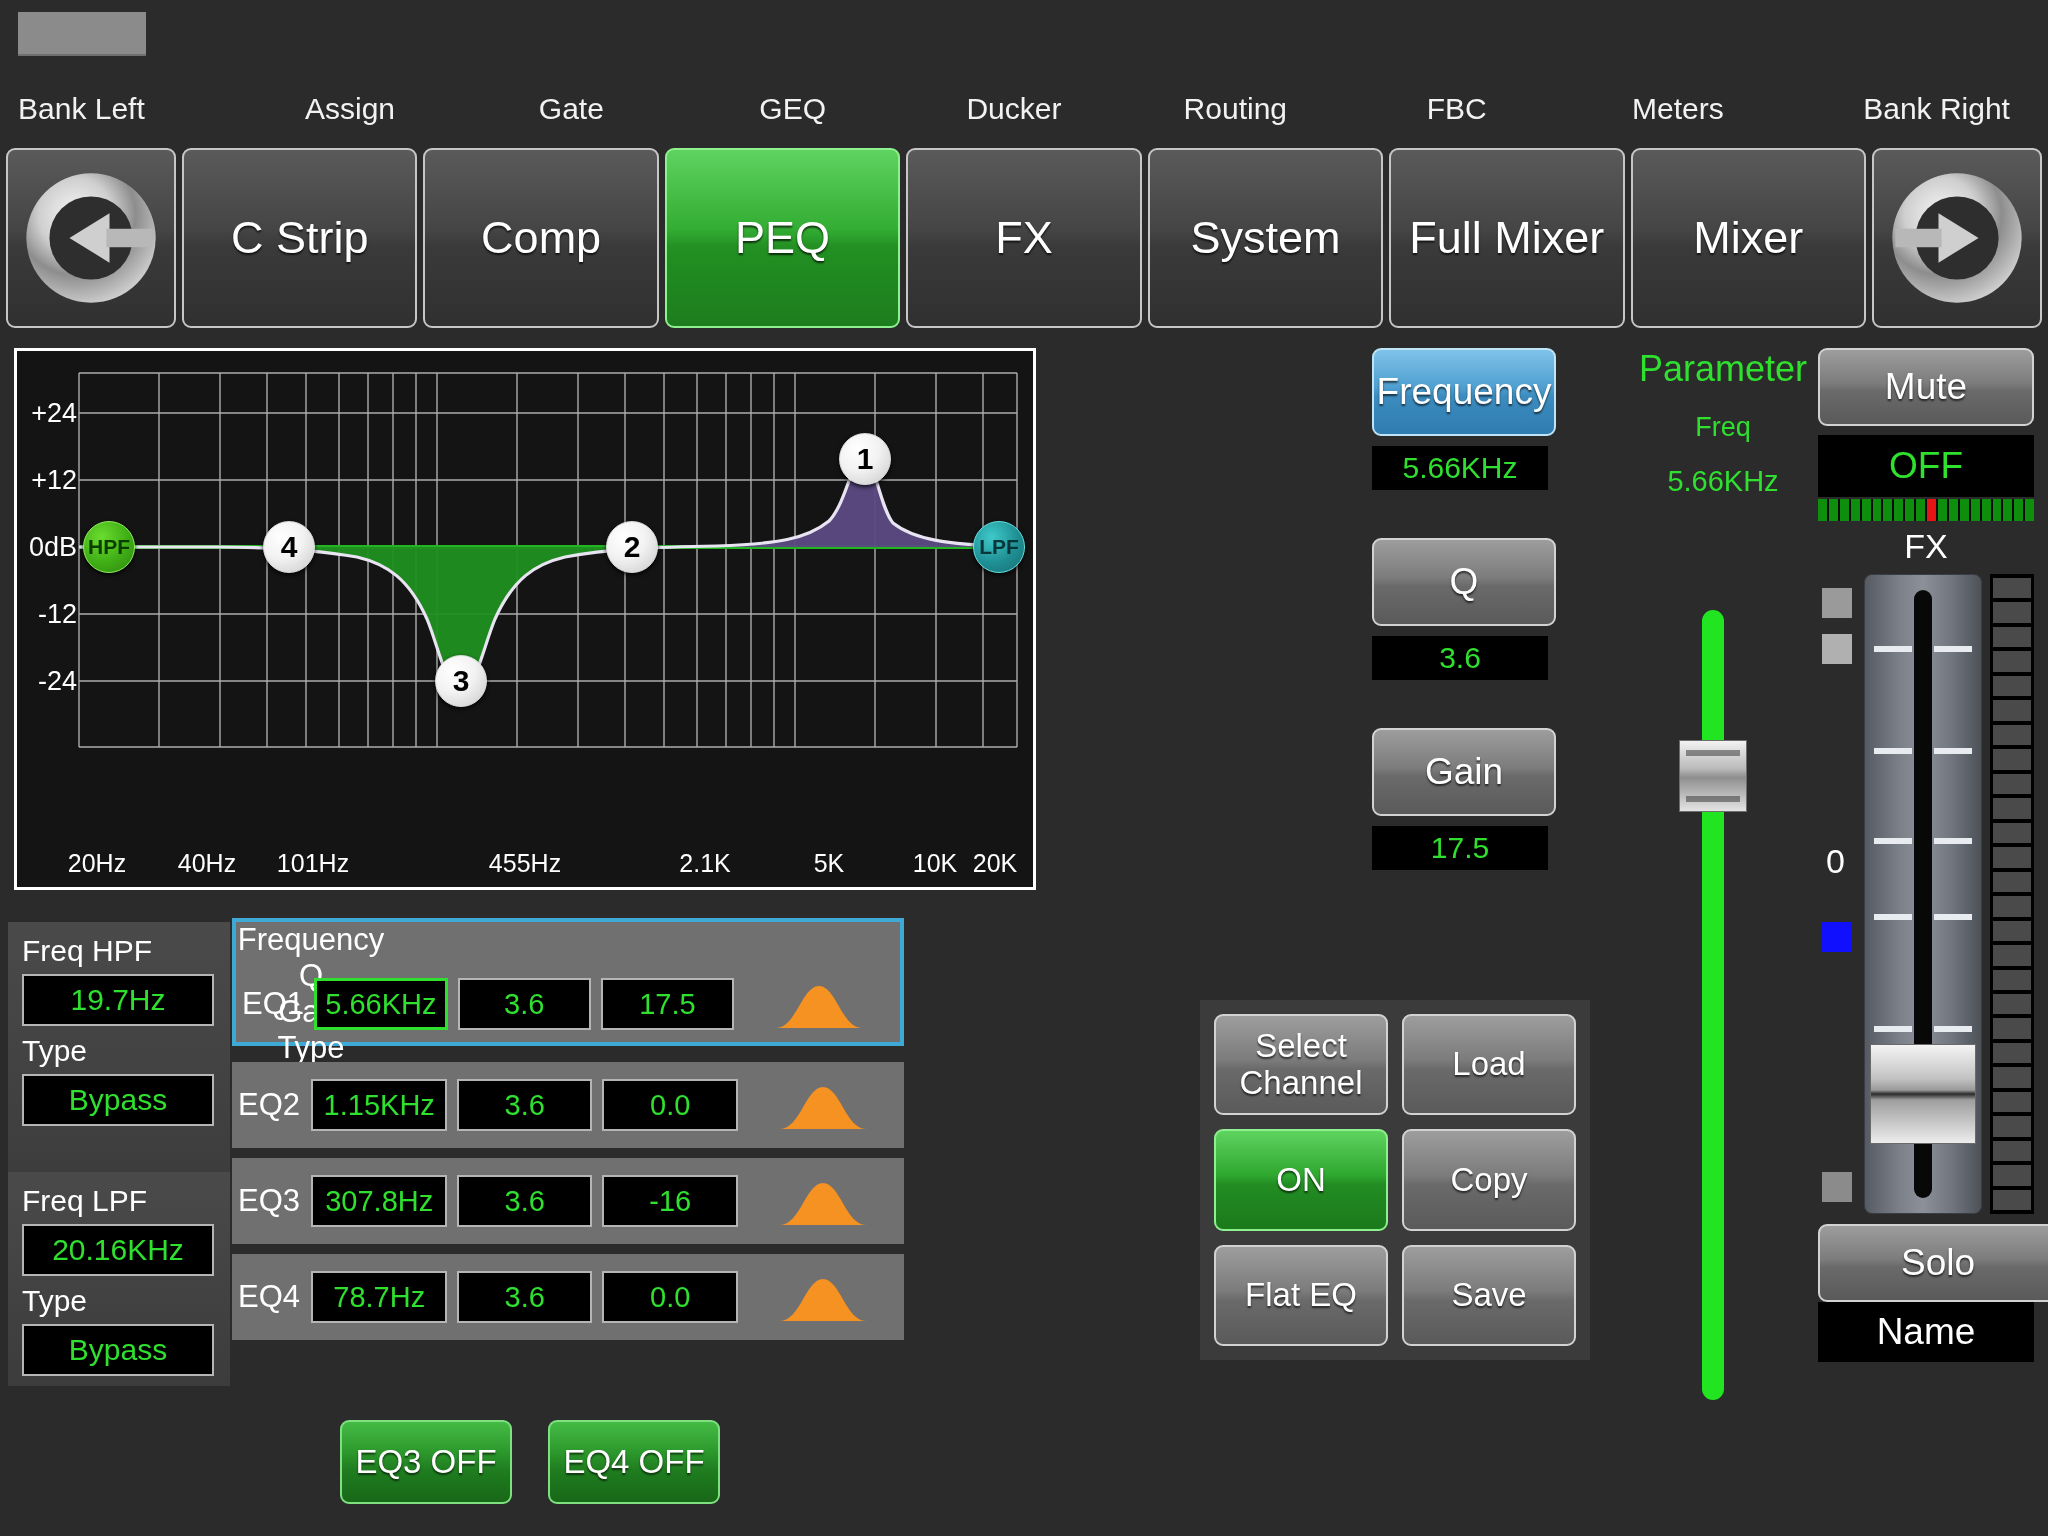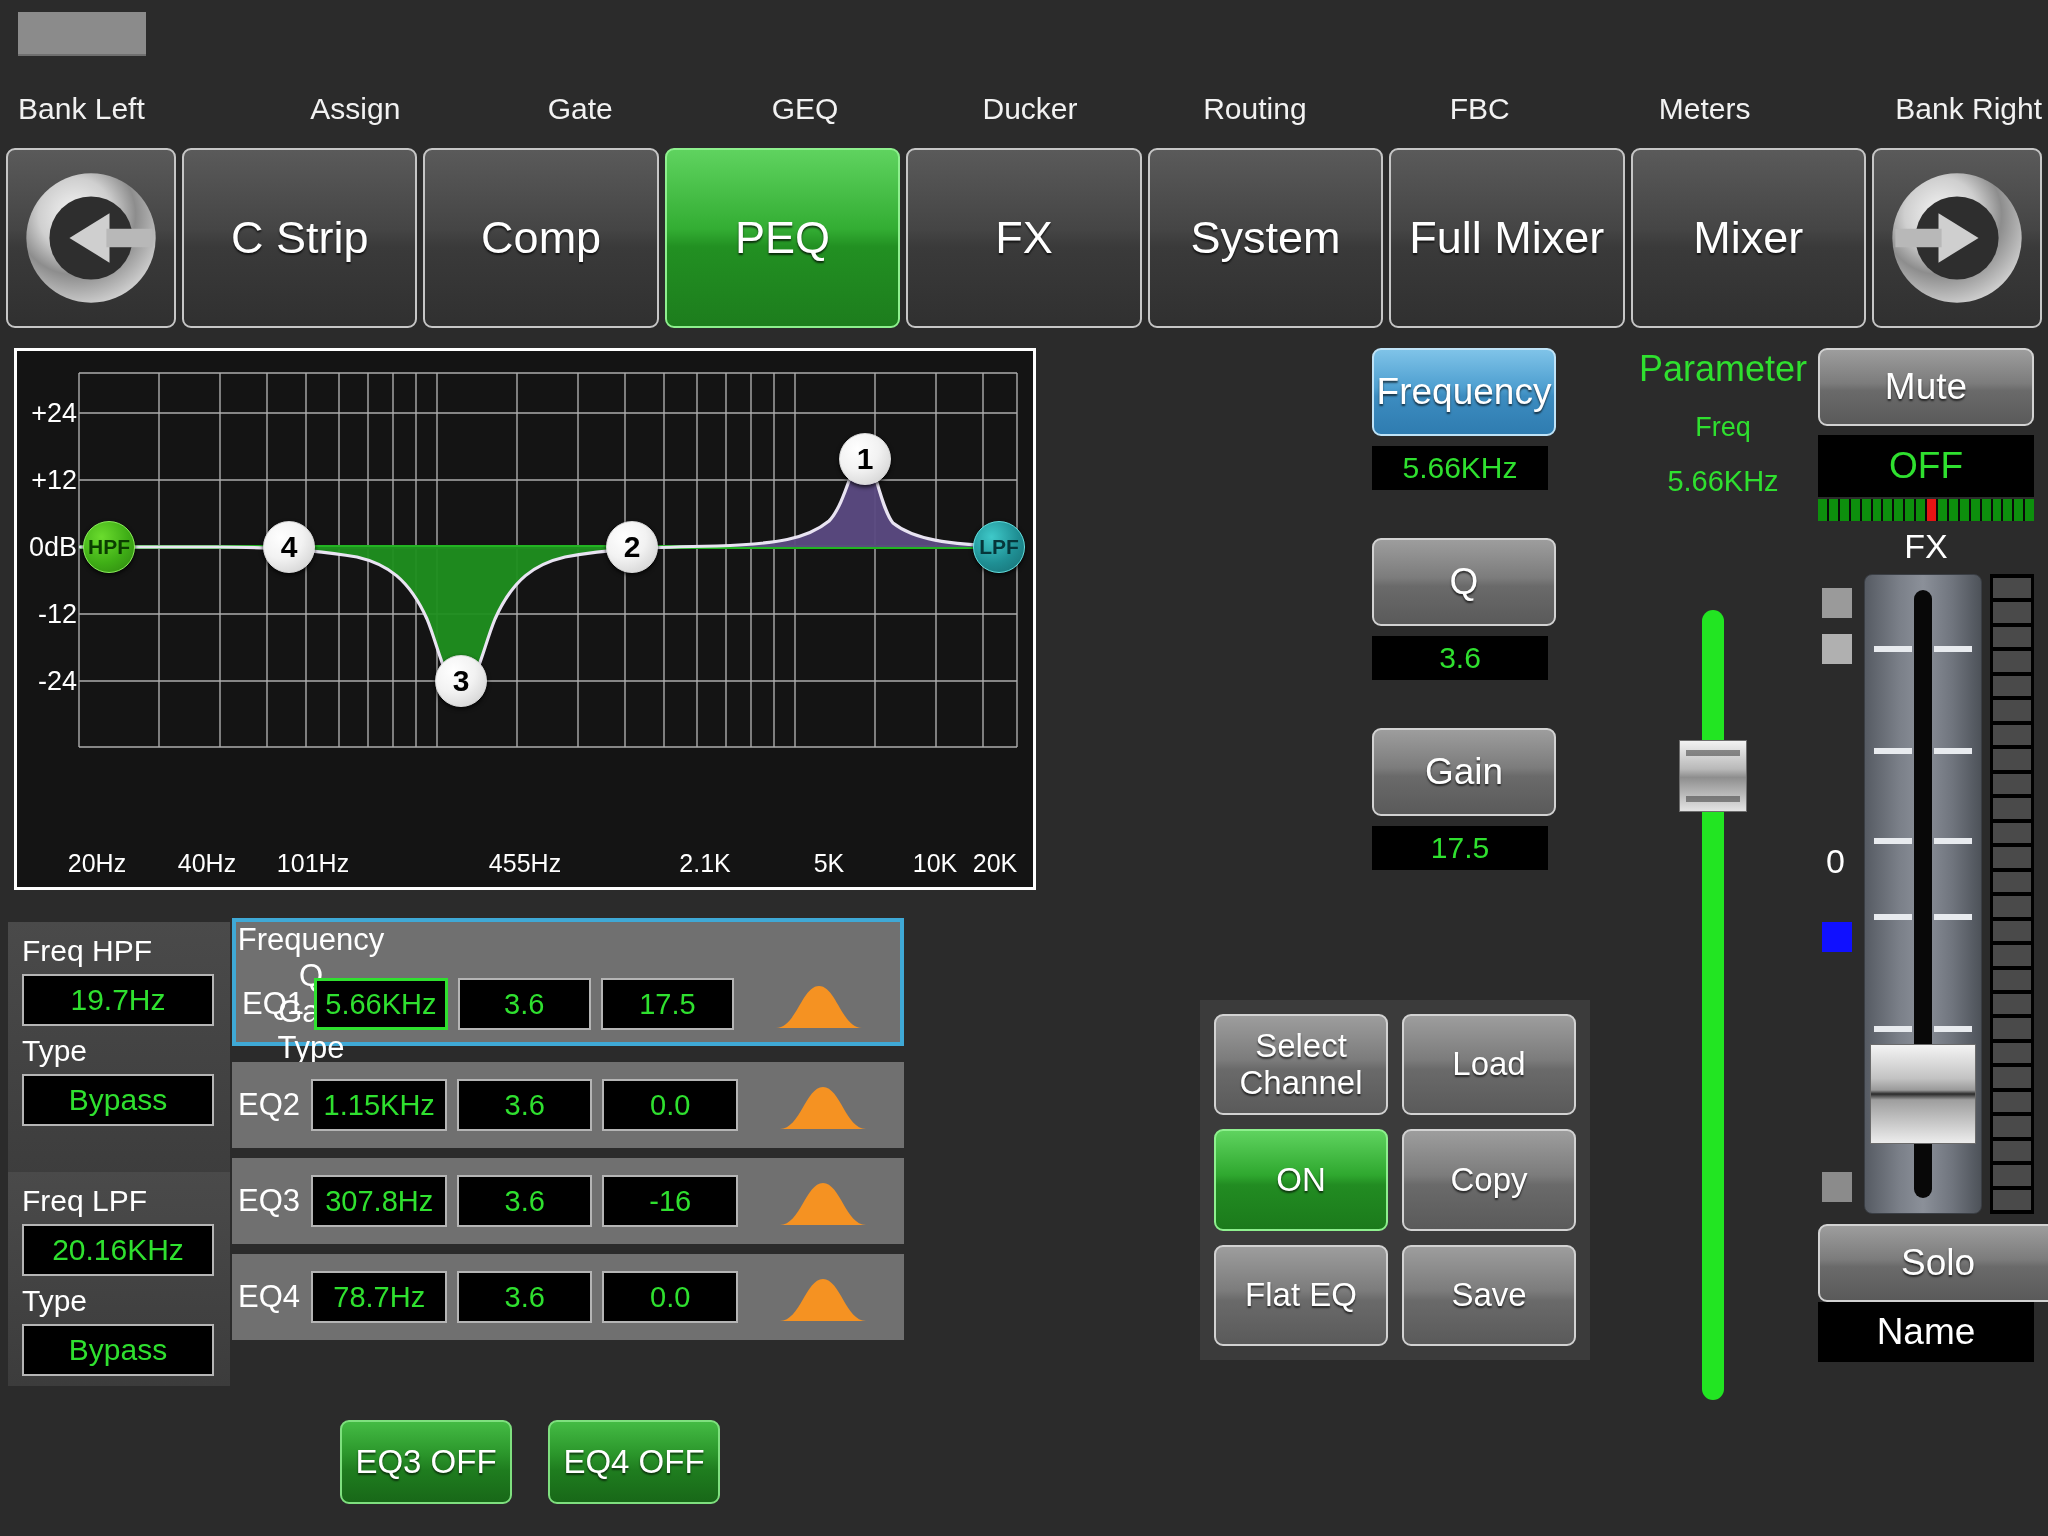--- a/index.html
+++ b/index.html
@@ -24,21 +24,21 @@
   }
   #nav-labels .nav-label {
     flex: 1 1 0;
     text-align: center;
     color: #f2f2f2;
     font-size: 30px;
     line-height: 42px;
     white-space: nowrap;
   }
   #nav-labels .nav-label:first-child { text-align: left; padding-left: 18px; }
-  #nav-labels .nav-label:last-child { text-align: right; padding-right: 6px; }
+  #nav-labels .nav-label:last-child { text-align: right; padding-right: 38px; }
 
   
   #tabbar {
     position: absolute; left: 6px; top: 148px;
     width: 2036px; height: 180px;
     display: flex; gap: 6px;
   }
   .tabbtn {
     flex: 1 1 0;
     border-radius: 9px;

